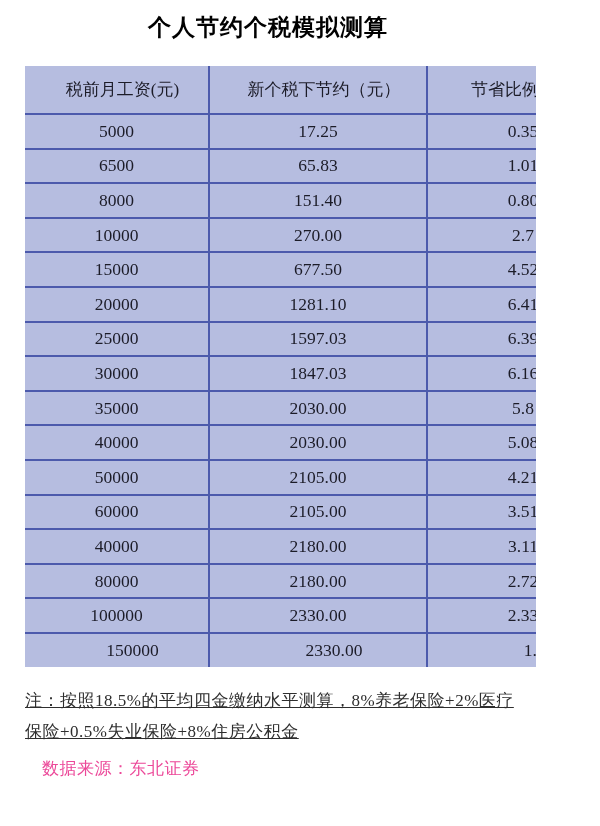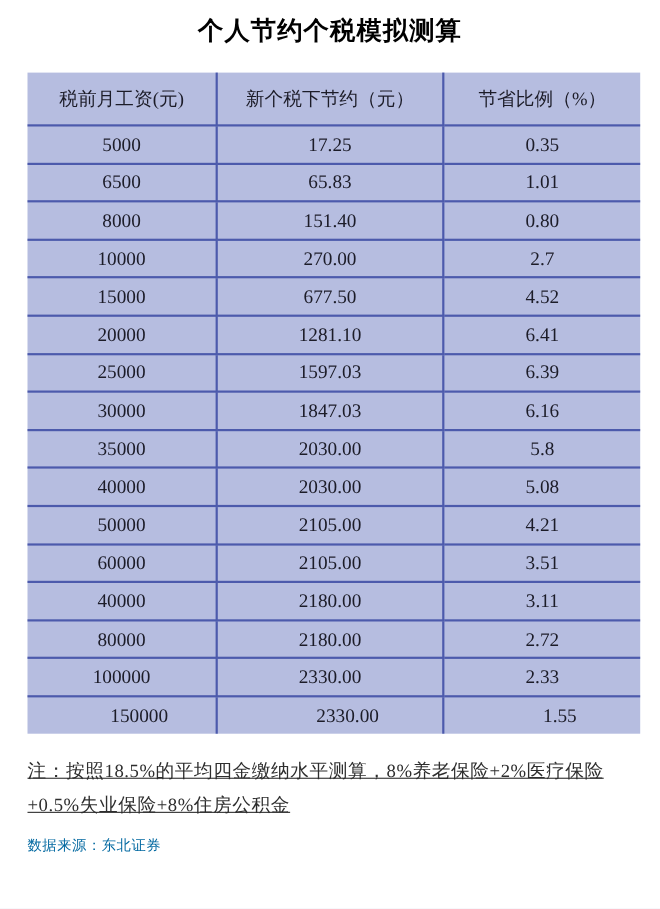--- a/index.html
+++ b/index.html
@@ -3,21 +3,21 @@
 <meta charset="utf-8">
 <style>
   html, body {
     margin: 0;
     padding: 0;
     background: #ffffff;
     width: 600px;
   }
   .page {
     position: relative;
-    width: 600px;
+    width: 536px;
     height: 826px;
     background: #ffffff;
     font-family: "Liberation Serif", "DejaVu Serif", serif;
     color: #1c1c28;
     overflow: hidden;
   }
   h1.title {
     margin: 14px 0 0 0;
     font-size: 23px;
     line-height: 28px;
@@ -44,43 +44,44 @@
   }
   
   table.tax-table tr > *:first-child { border-left: none; }
   table.tax-table tr > *:last-child  { border-right: none; }
   table.tax-table thead tr > *       { border-top: none; }
   table.tax-table tbody tr:last-child > * { border-bottom: none; padding-left: 32px; }
 
   table.tax-table th {
     height: 47px;
     font-size: 17px;
+    padding-left: 12px;
   }
   table.tax-table td {
     height: 32.6px;
     font-size: 17.5px;
     text-align: center;
   }
   table.tax-table th:nth-child(1), table.tax-table td:nth-child(1) { width: 171px; }
   table.tax-table th:nth-child(2), table.tax-table td:nth-child(2) { width: 204px; }
   table.tax-table th:nth-child(3), table.tax-table td:nth-child(3) { width: 178px; }
 
   p.footnote {
     margin: 18px 22px 0 25px;
     font-size: 17px;
     line-height: 31px;
     color: #2e2e2e;
     letter-spacing: 0.5px;
     text-decoration: underline;
   }
   p.source {
-    margin: 10px 0 0 25px;
-    font-size: 13px;
+    margin: 10px 0 0 42px;
+    font-size: 17px;
     line-height: 24px;
-    color: #0369a1;
+    color: #ec4899;
     letter-spacing: 0.5px;
   }
 </style>
 </head>
 <body>
 
 <div class="page">
   <h1 class="title">个人节约个税模拟测算</h1>
 
   <table class="tax-table">

